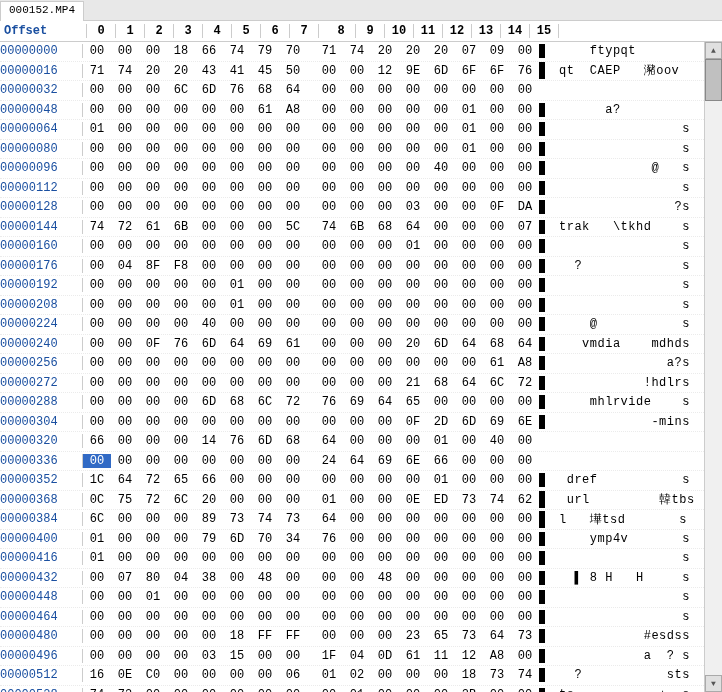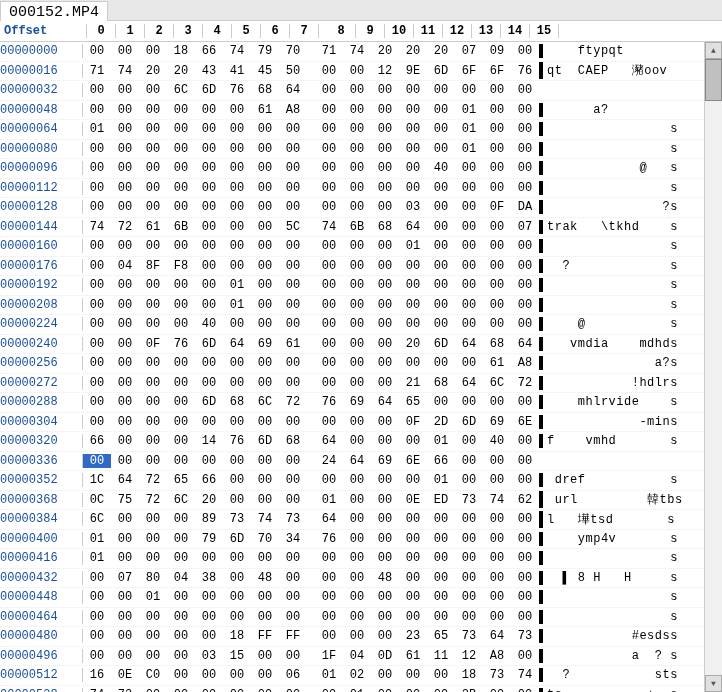--- a/index.html
+++ b/index.html
@@ -1,29 +1,29 @@
 <!DOCTYPE html>
 <html><head>
 <meta charset="utf-8">
 <style>
 html,body{margin:0;padding:0;font-family:Consolas,"Courier New",monospace;font-size:12px;background:#f5f5f5;color:#000;overflow:hidden}
 .container{position:relative;width:722px;height:692px;background:#fff;box-sizing:border-box}
 .tabbar{display:flex;background:#e8e8e8;border-bottom:1px solid #ccc;height:20px}
-.tab{background:#fff;border:1px solid #ccc;border-bottom:none;padding:2px 8px;font-size:15px;position:relative;top:1px}
+.tab{background:#fff;border:1px solid #ccc;border-bottom:none;padding:2px 8px;font-size:11px;position:relative;top:1px}
 .hdr{display:flex;border-bottom:1px solid #ccc;height:20px;align-items:center}
 .offlabel{width:82px;padding-left:4px;color:#1a4fa0;border-right:1px solid #ccc;font-weight:bold}
 .coln{width:28px;text-align:center;border-right:1px solid #ccc;font-weight:bold}
 .ascii-hdr{flex:1}
 .body{position:relative;height:650px;overflow:hidden}
 .rows{}
 .row{display:flex;height:18.5px;align-items:center;border-bottom:1px dotted rgba(0,0,0,0.08)}
 .offc{width:82px;padding-left:0;color:#1a4fa0;border-right:1px solid #ccc}
 .hexc{width:28px;text-align:center}
 .gap{width:8px}
-.asciic{flex:1;padding-left:4px;white-space:pre;letter-spacing:0.5px;border-left:4px solid #000000}
+.asciic{flex:1;padding-left:14px;white-space:pre;letter-spacing:0.5px;border-left:6px solid #000000}
 .scrollbar{position:absolute;right:0;top:0;width:17px;height:100%;background:#f0f0f0;border-left:1px solid #ccc}
 .sb-btn{width:15px;height:15px;background:#e0e0e0;border:1px solid #aaa;margin:0;display:flex;align-items:center;justify-content:center;font-size:8px;color:#555}
 .sb-track{height:calc(100% - 34px);position:relative}
 .sb-thumb{position:absolute;top:0;left:0;width:15px;height:40px;background:#c0c0c0;border:1px solid #888}
 .sel{background:#316ac5;color:#fff}
 </style>
 </head>
 <body>
 <div class="container">
 <div class="tabbar">
@@ -485,21 +485,20 @@
           <div class="hexc">68</div>
           <div class="gap"></div>
           <div class="hexc">64</div>
           <div class="hexc">00</div>
           <div class="hexc">00</div>
           <div class="hexc">00</div>
           <div class="hexc">01</div>
           <div class="hexc">00</div>
           <div class="hexc">40</div>
           <div class="hexc">00</div>
-          <div class="asciic">f    vmhd       s</div>
         </div>
         <div class="row">
           <div class="offc">00000336</div>
           <div class="hexc sel">00</div>
           <div class="hexc">00</div>
           <div class="hexc">00</div>
           <div class="hexc">00</div>
           <div class="hexc">00</div>
           <div class="hexc">00</div>
           <div class="hexc">00</div>

